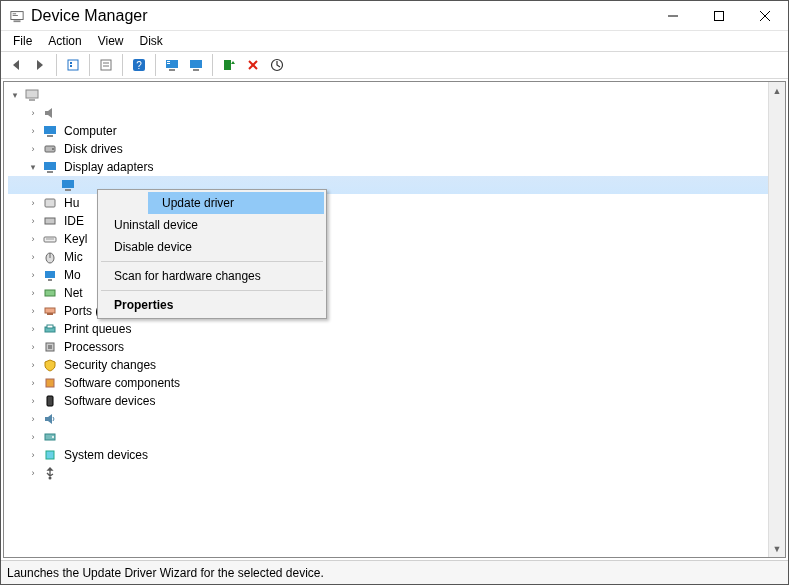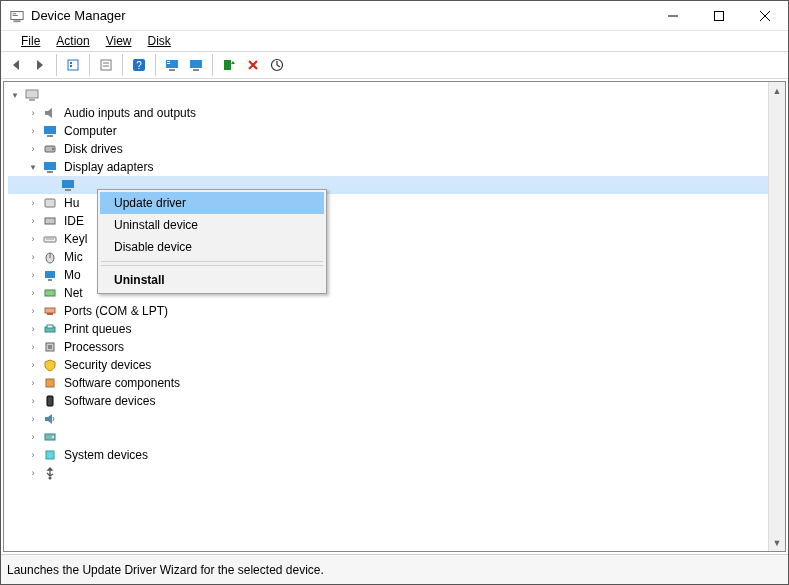--- a/index.html
+++ b/index.html
@@ -12,32 +12,31 @@
     position: relative;
   }
   
   .titlebar {
     height: 30px;
     display: flex; align-items: center;
     padding: 0 0 0 8px;
     border-bottom: 1px solid #e5e5e5;
   }
   .titlebar .title-icon { width: 16px; height: 16px; margin-right: 6px; display:inline-flex; align-items:center; justify-content:center;}
-  .titlebar .title-text { flex: 1; font-size: 13px; }
+  .titlebar .title-text { flex: 1; font-size: 16px; }
   .titlebar .win-controls { display: flex; }
   .titlebar .win-btn {
     width: 46px; height: 30px;
     display: flex; align-items: center; justify-content: center;
     font-size: 14px; cursor: default;
   }
   
   .menubar {
     height: 20px; display: flex; align-items: center;
-    padding: 0 12px;
-    text-decoration: underline;
+    padding: 0 4px;
   }
   .menubar .menu-item {
     padding: 1px 8px; cursor: default;
   }
   
   .toolbar {
     height: 28px;
     border-top: 1px solid #d9d9d9;
     border-bottom: 1px solid #d9d9d9;
     display: flex; align-items: center;
@@ -78,26 +77,26 @@
     border: 1px solid #a0a0a0;
     box-shadow: 2px 2px 3px rgba(0,0,0,.25);
     padding: 2px;
     z-index: 50;
   }
   .ctx-item {
     padding: 4px 14px;
     cursor: default;
     font-size: 12px;
   }
-  .ctx-item.highlight { background: #91c9f7; }
+  .ctx-item.highlight { background: #91c9f7; margin-left: 48px; }
   .ctx-item.bold { font-weight: 700; }
   .ctx-sep { height:1px; background:#cfcfcf; margin:3px 1px; }
   
   .statusbar {
-    height: 30px;
+    height: 24px;
     border-top: 1px solid #d0d0d0;
     display:flex; align-items:center;
     padding: 0 6px;
     font-size: 12px;
     background: #f6f6f6;
   }
   
   .vscroll {
     position:absolute; right:0; top:0; bottom:0; width:17px;
     background:#f0f0f0; border-left:1px solid #ddd;
@@ -230,21 +229,20 @@
       </div>
 
       <div class="node">
         <span class="sp" style="width:18px"></span>
         <span class="expander">›</span>
         <span class="ico">
             <svg width="14" height="14">
               <path d="M2 5h3l4-3v10l-4-3H2z" fill="#888"></path>
             </svg>
           </span>
-        <span class="node-label">Audio inputs and outputs</span>
       </div>
 
       <div class="node">
         <span class="sp" style="width:18px"></span>
         <span class="expander">›</span>
         <span class="ico">
             <svg width="14" height="14">
               <rect x="1" y="2" width="12" height="8" fill="#2d8bd6"></rect>
               <rect x="4" y="11" width="6" height="2" fill="#888"></rect>
             </svg>
@@ -386,21 +384,21 @@
         <span class="node-label">Processors</span>
       </div>
       <div class="node">
         <span class="sp" style="width:18px"></span>
           <span class="expander">›</span>
         <span class="ico">
             <svg width="14" height="14">
               <path d="M7 2 L12 4 V8 C12 11 7 13 7 13 C7 13 2 11 2 8 V4 Z" fill="#f5c93b" stroke="#b8860b"></path>
             </svg>
           </span>
-        <span class="node-label">Security devices</span>
+        <span class="node-label">Security changes</span>
       </div>
       <div class="node">
         <span class="sp" style="width:18px"></span>
           <span class="expander">›</span>
         <span class="ico">
             <svg width="14" height="14">
               <rect x="3" y="3" width="8" height="8" fill="#e9a23b" stroke="#a65"></rect>
             </svg>
           </span>
         <span class="node-label">Software components</span>
@@ -463,21 +461,22 @@
       <div style="flex:1"></div>
       <div class="arrow" style="position:absolute;bottom:0;left:0;right:0">▼</div>
     </div>
   </div>
 
   <div class="ctxmenu">
     <div class="ctx-item highlight"><span>Update driver</span></div>
     <div class="ctx-item"><span>Uninstall device</span></div>
     <div class="ctx-item"><span>Disable device</span></div>
     <div class="ctx-sep"></div>
+    <div class="ctx-item"><span>Scan for hardware changes</span></div>
     <div class="ctx-sep"></div>
-    <div class="ctx-item bold"><span>Uninstall</span></div>
+    <div class="ctx-item bold"><span>Properties</span></div>
   </div>
 
   <div class="statusbar">
     <span>Launches the Update Driver Wizard for the selected device.</span>
   </div>
 
 </div>
 
 </body></html>

